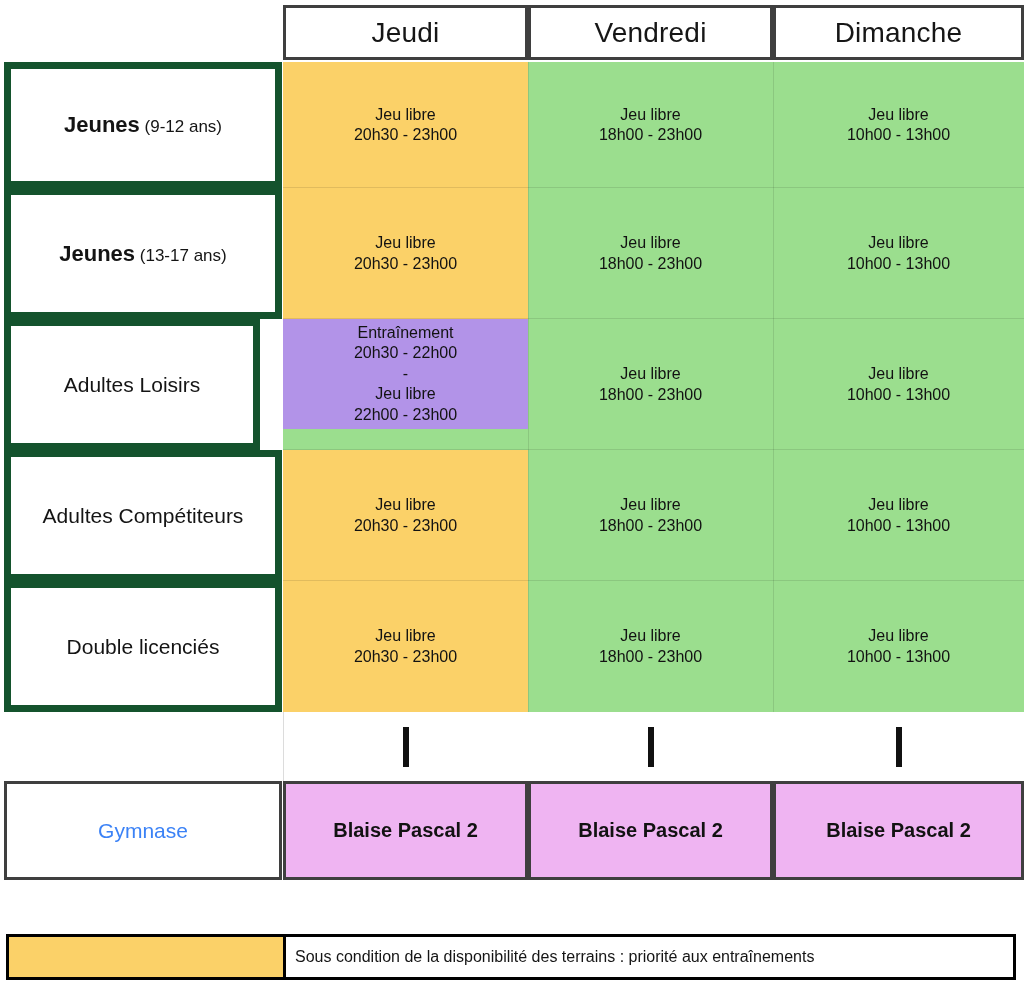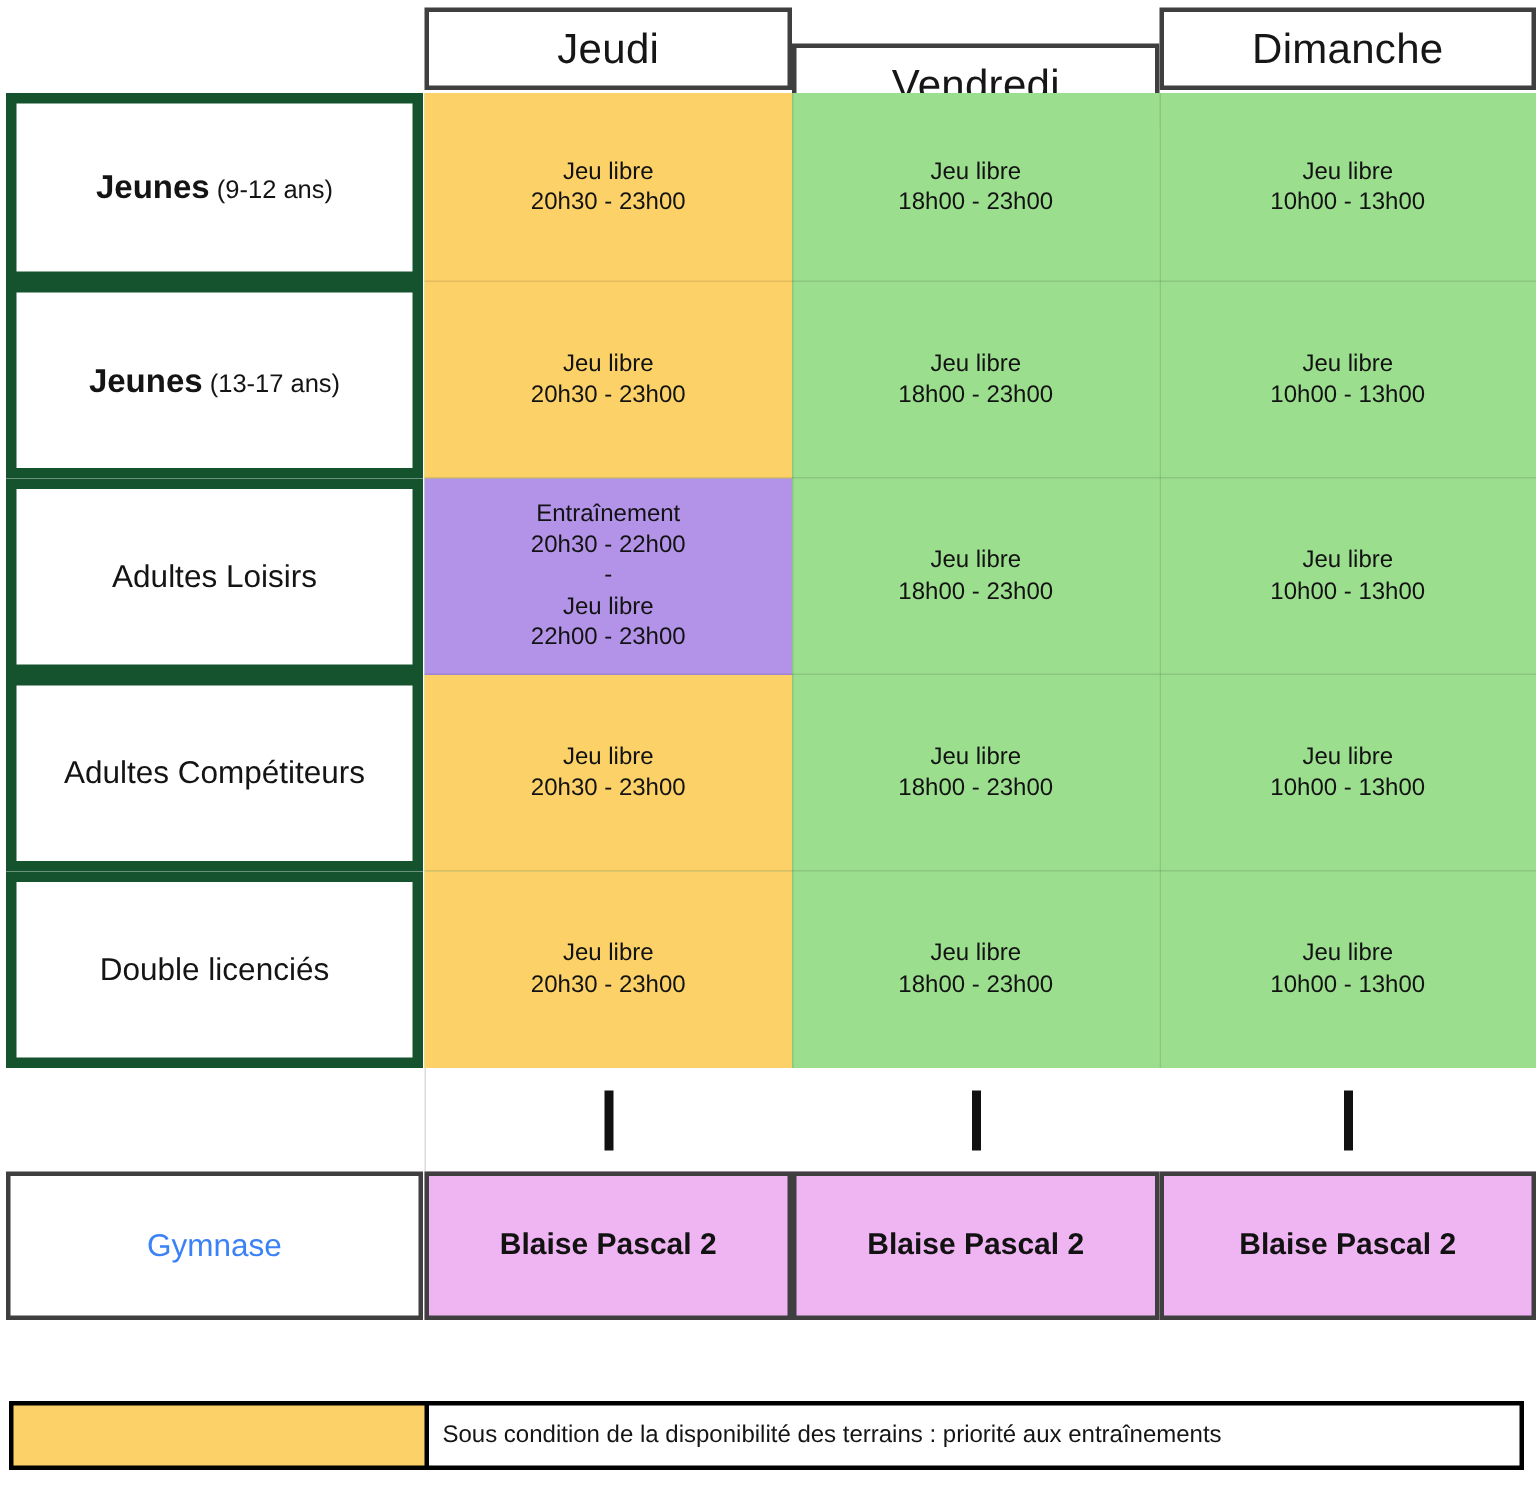--- a/index.html
+++ b/index.html
@@ -111,21 +111,21 @@
     color: #151515;
   }
 </style>
 </head>
 <body>
 
 <div id="schedule-root">
     <div class="abs day-head" style="left: 283px; top: 5px; width: 245px; height: 55px;">
       <span>Jeudi</span>
     </div>
-    <div class="abs day-head" style="left: 528px; top: 5px; width: 245px; height: 55px; margin-top: 24px;">
+    <div class="abs day-head" style="left: 528px; top: 5px; width: 245px; height: 55px;">
       <span>Vendredi</span>
     </div>
     <div class="abs day-head" style="left: 773px; top: 5px; width: 251px; height: 55px;">
       <span>Dimanche</span>
     </div>
     <div class="abs" style="left: 283px; top: 62px; width: 245px; height: 650px; background: rgb(155, 222, 142);"></div>
     <div class="abs" style="left: 528px; top: 62px; width: 245px; height: 650px; background: rgb(155, 222, 142);"></div>
     <div class="abs" style="left: 773px; top: 62px; width: 251px; height: 650px; background: rgb(155, 222, 142);"></div>
     <div class="abs row-label" style="left: 4px; top: 62px; width: 278px; height: 126px;">
       <div><span class="strong">Jeunes</span><span class="sub"> (9-12 ans)</span></div>
@@ -151,24 +151,24 @@
     </div>
     <div class="abs slot" style="left: 528px; top: 188px; width: 245px; height: 131px; background: rgb(155, 222, 142);">
       <span class="line">Jeu libre</span>
       <span class="line">18h00 - 23h00</span>
     </div>
     <div class="abs slot" style="left: 773px; top: 188px; width: 251px; height: 131px; background: rgb(155, 222, 142);">
       <span class="line">Jeu libre</span>
       <span class="line">10h00 - 13h00</span>
     </div>
     <div class="abs band-sep" style="left: 283px; top: 187px; width: 741px;"></div>
-    <div class="abs row-label" style="left: 4px; top: 319px; width: 278px; height: 131px;">
+    <div class="abs row-label" style="left: 4px; top: 319px; width: 256px; height: 131px;">
       <div><span class="plain">Adultes Loisirs</span></div>
     </div>
-    <div class="abs slot" style="left: 283px; top: 319px; width: 245px; height: 131px; background: rgb(178, 147, 232);">
+    <div class="abs slot" style="left: 283px; top: 319px; width: 245px; height: 110px; background: rgb(178, 147, 232);">
       <span class="line">Entraînement</span>
       <span class="line">20h30 - 22h00</span>
       <span class="line">-</span>
       <span class="line">Jeu libre</span>
       <span class="line">22h00 - 23h00</span>
     </div>
     <div class="abs slot" style="left: 528px; top: 319px; width: 245px; height: 131px; background: rgb(155, 222, 142);">
       <span class="line">Jeu libre</span>
       <span class="line">18h00 - 23h00</span>
     </div>

